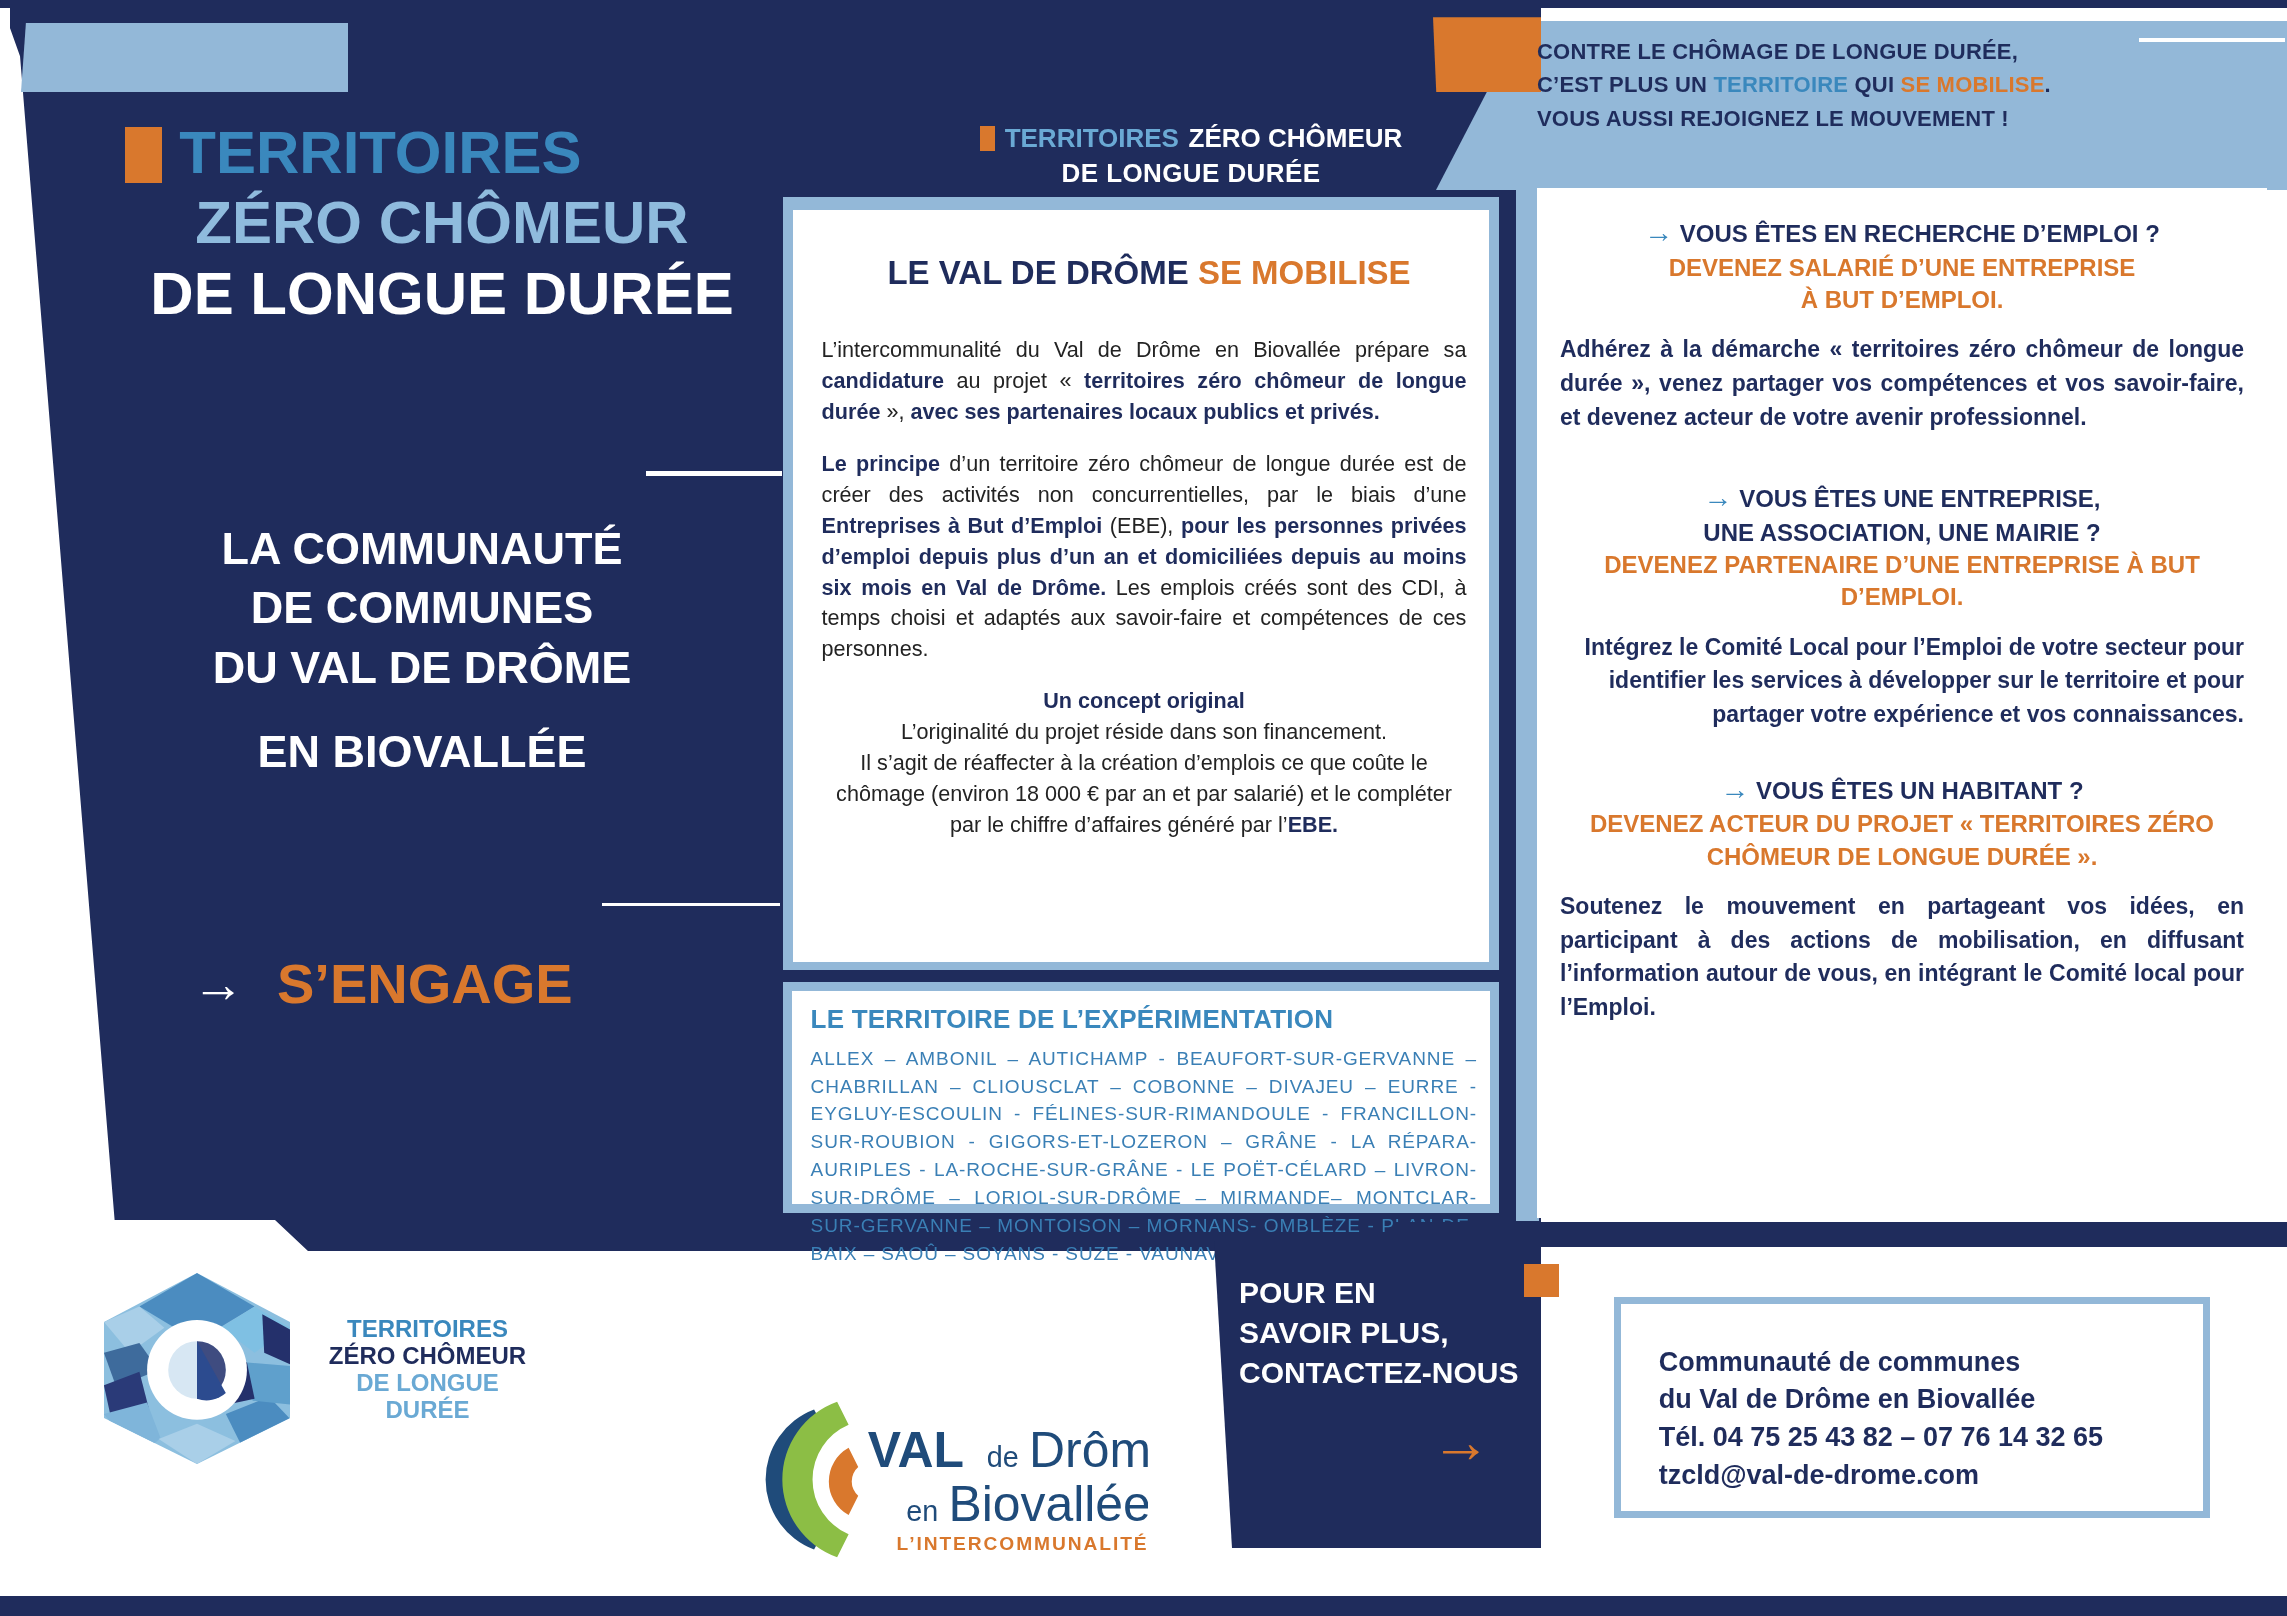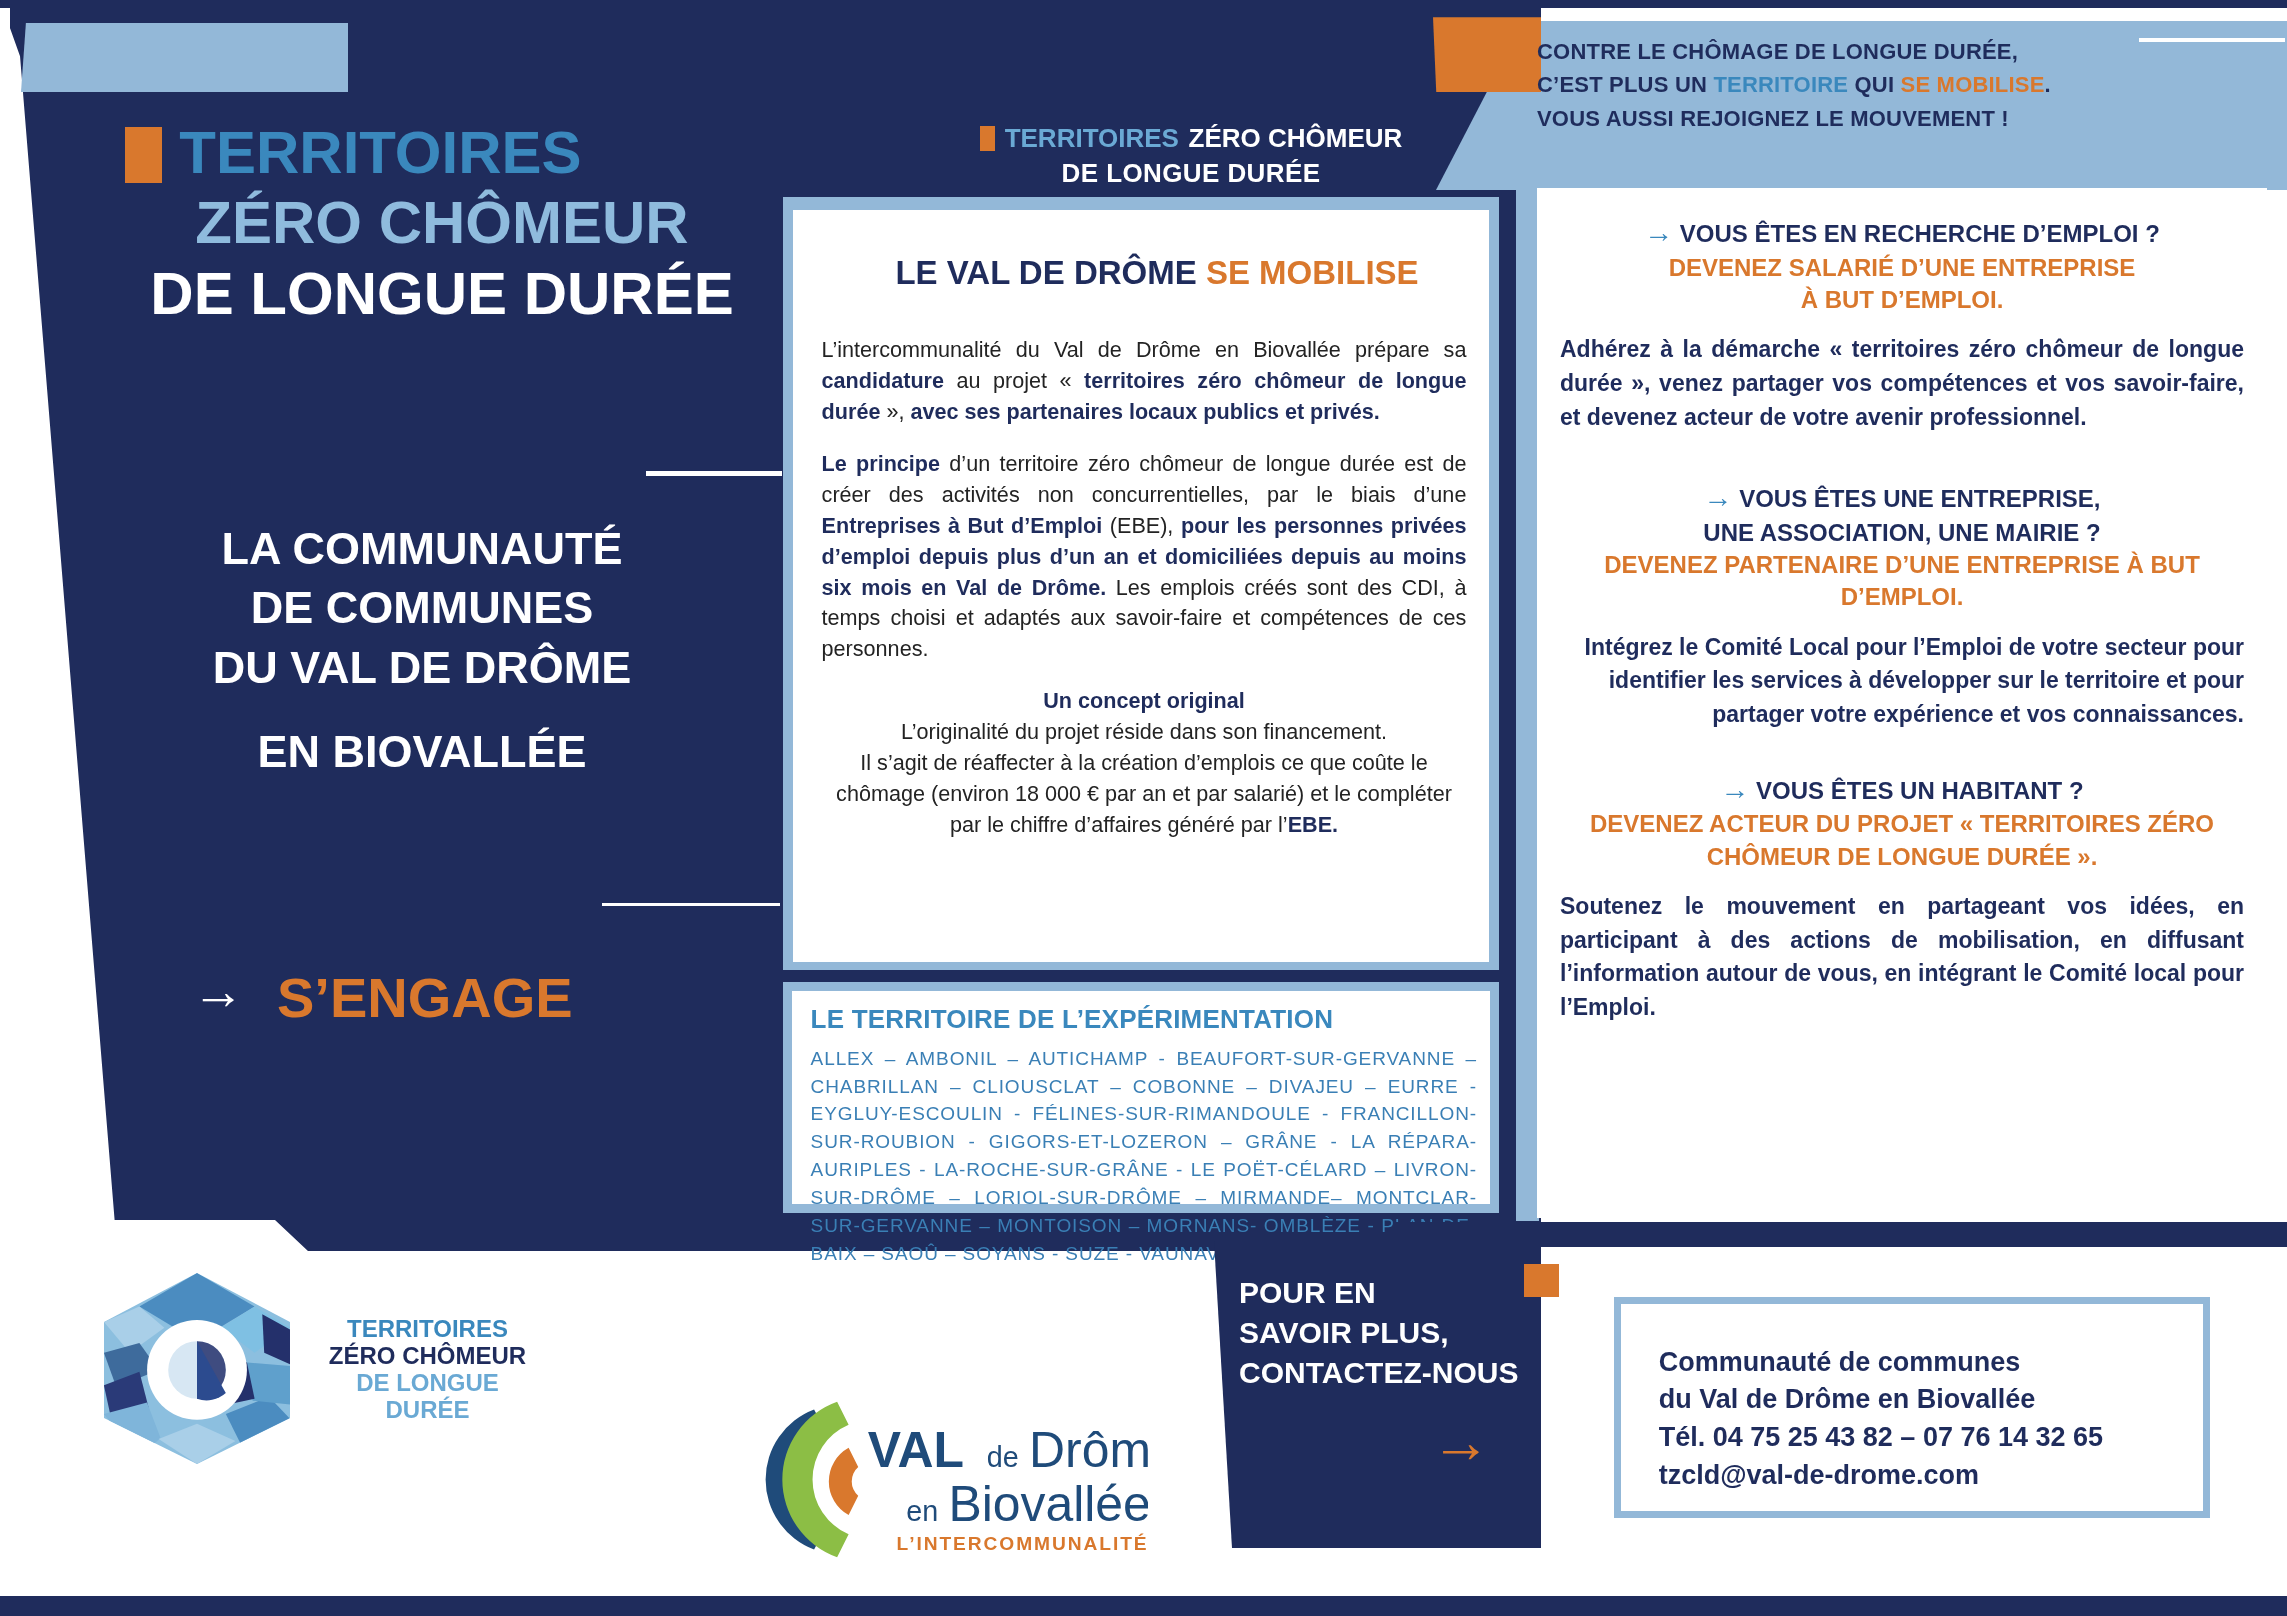--- a/index.html
+++ b/index.html
@@ -84,21 +84,21 @@
   #cc-block{
     position:absolute;left:86px;top:519px;width:672px;text-align:center;
     color:#ffffff;font-weight:bold;font-size:45px;line-height:1.32;
   }
   #cc-block .gap{display:block;height:25px;}
   #engage{
     position:absolute;left:192px;top:951px;width:500px;
     display:flex;align-items:center;gap:33px;
   }
   #engage .arrow{color:#ffffff;font-size:52px;line-height:1;font-weight:normal;}
-  #engage .label{color:#d9782d;font-weight:bold;font-size:56px;letter-spacing:0px;margin-top:14px;}
+  #engage .label{color:#d9782d;font-weight:bold;font-size:56px;letter-spacing:0px;}
 
   
   #mid-brand{
     position:absolute;left:922px;top:123px;width:538px;text-align:center;
   }
   #mid-brand .l1{
     display:flex;align-items:center;justify-content:center;gap:9.6px;
     font-weight:bold;font-size:26px;
   }
   #mid-brand .sq{width:15.4px;height:25px;background:#d9782d;}
@@ -109,21 +109,21 @@
   
   #mid-outer{
     position:absolute;left:783px;top:197px;width:716px;height:773px;
     background:#93b8d8;
   }
   #mid-inner{
     position:absolute;left:9.6px;top:13.4px;right:9.6px;bottom:7.7px;
     background:#ffffff;
   }
   #mid-title{
-    position:absolute;left:16px;top:44px;width:100%;text-align:center;
+    position:absolute;left:8px;top:44px;width:100%;text-align:center;
     font-weight:bold;font-size:33px;
   }
   #mid-title .a{color:#1f2c5c;}
   #mid-title .b{color:#d9782d;}
 
   #mid-body{
     position:absolute;left:29px;top:125px;right:23px;
     color:#232323;font-size:21.6px;line-height:1.43;text-align:justify;
   }
   #mid-body p{margin:0 0 21px 0;}

